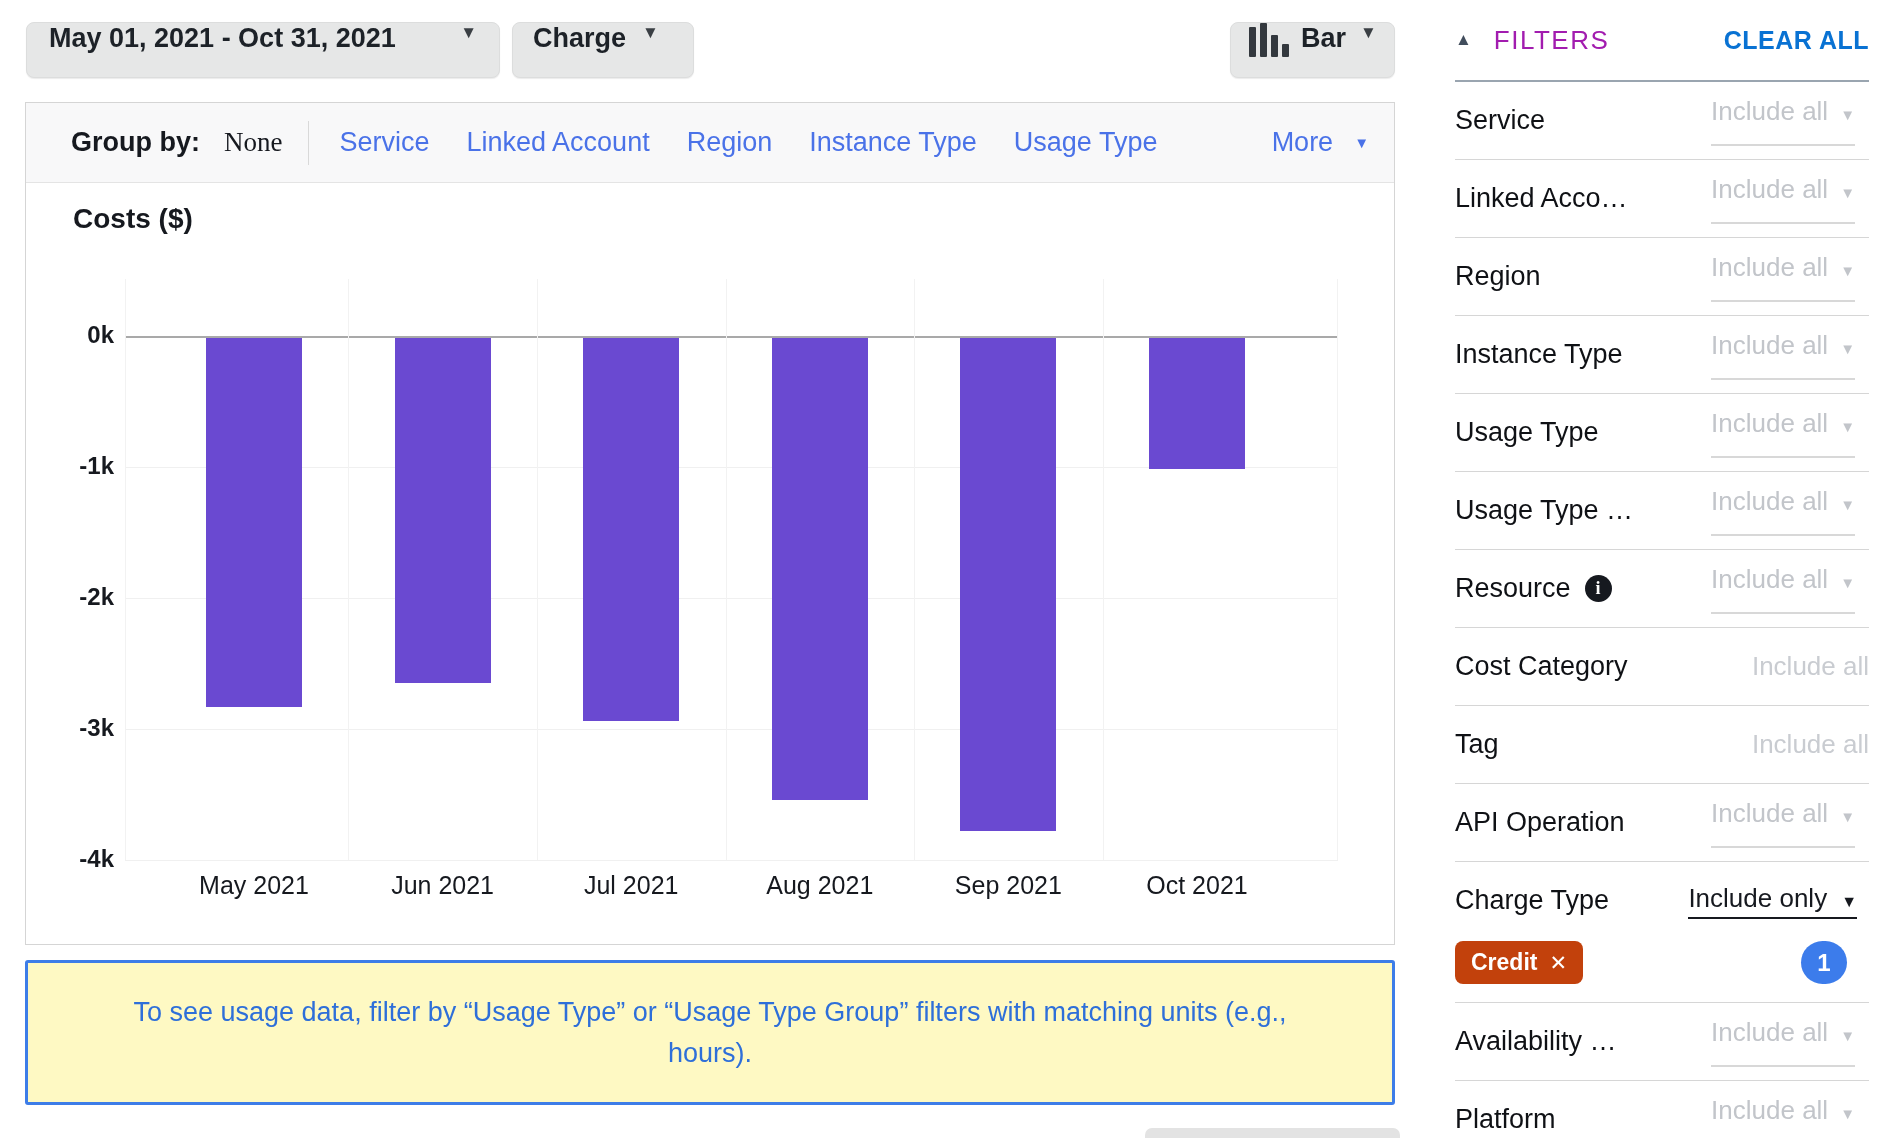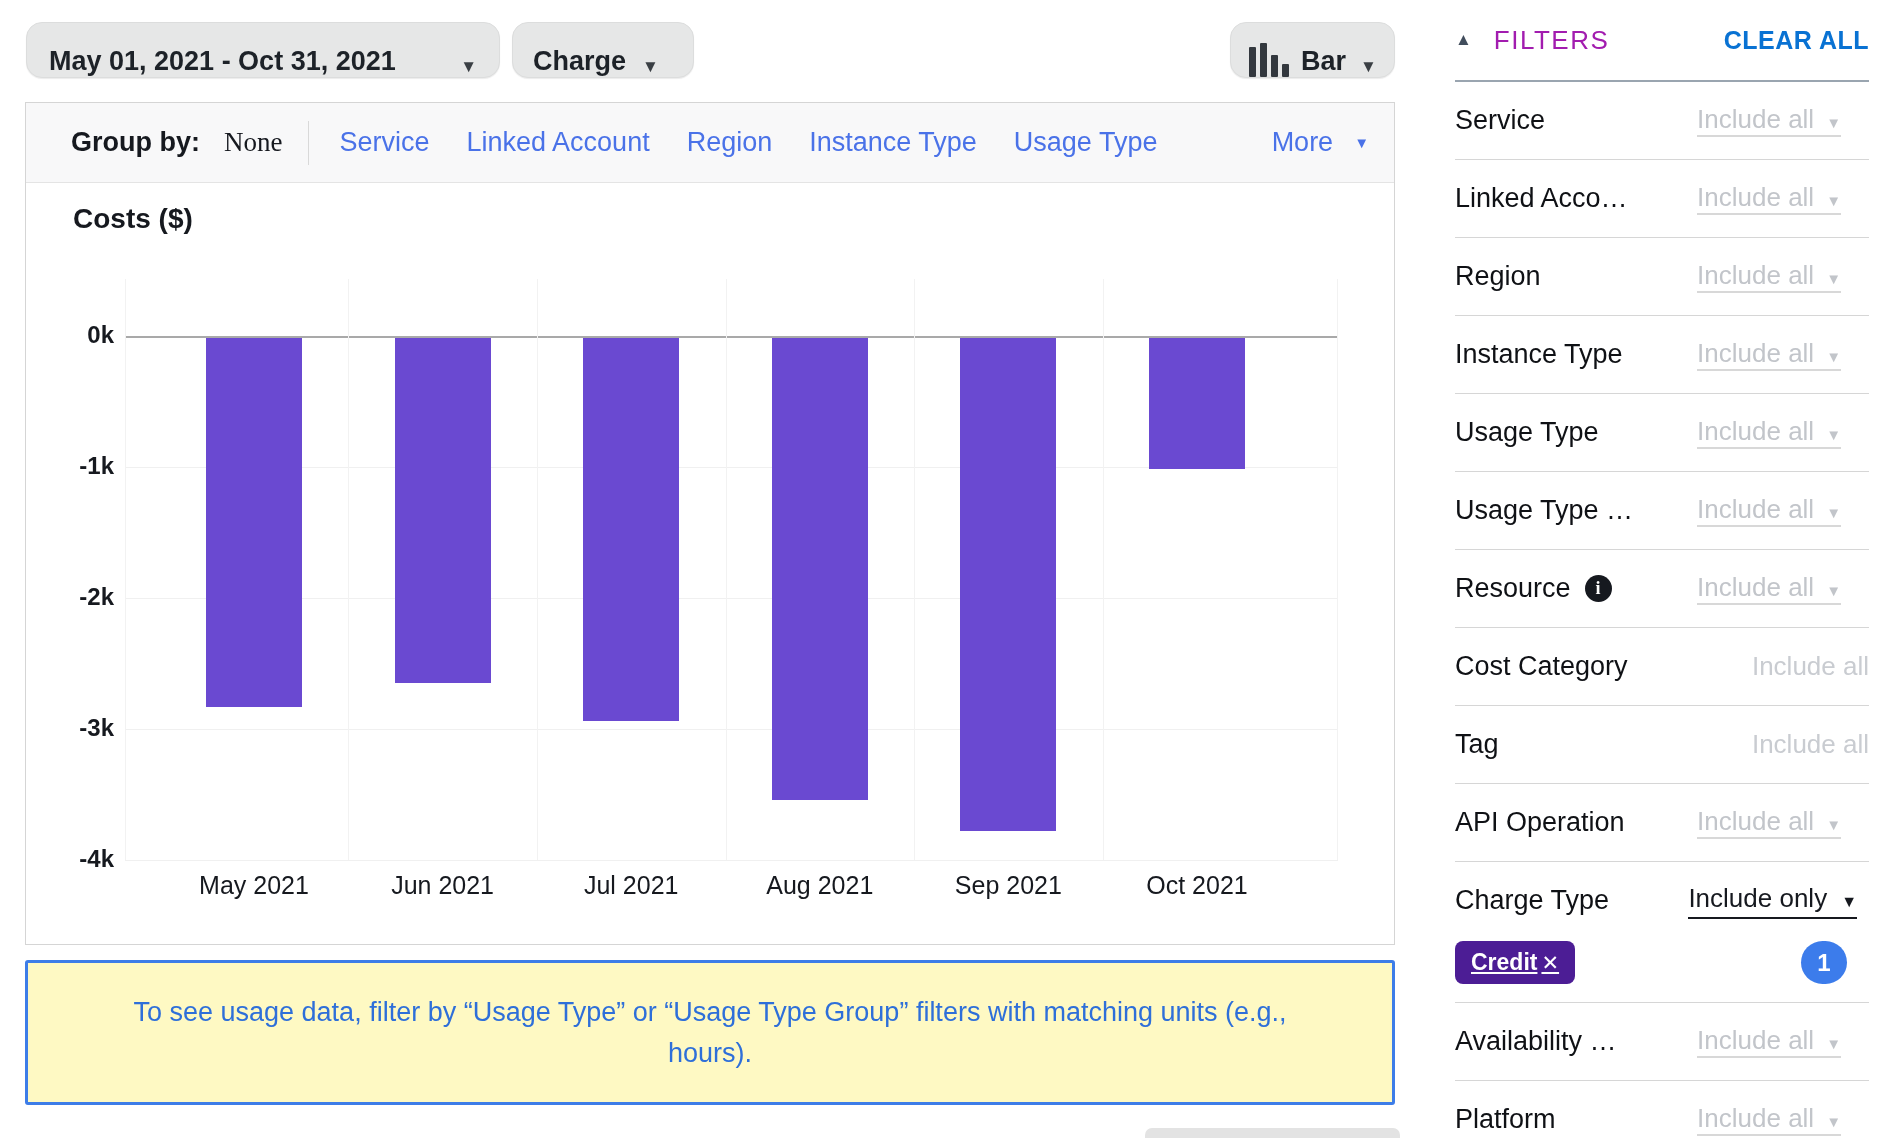--- a/index.html
+++ b/index.html
@@ -1,21 +1,21 @@
 <!DOCTYPE html>
 <html><head>
 <meta charset="utf-8">
 <style>
   * { margin:0; padding:0; box-sizing:border-box; }
   html,body { width:1894px; height:1138px; overflow:hidden; background:#ffffff;
               font-family:"Liberation Sans","DejaVu Sans",sans-serif; color:#16191f; }
 
   
   .gbtn { position:absolute; top:22px; height:56px; background:#e6e7e7; border:1px solid #dcdddd;
-          border-radius:16px; display:flex; align-items:flex-end; font-weight:bold; font-size:27px;
+          border-radius:8px; display:flex; align-items:flex-start; font-weight:bold; font-size:27px;
           color:#1d2228; cursor:pointer; box-shadow:0 1px 1px rgba(0,0,0,0.08); }
   .gbtn .caret { font-size:17px; color:#3a3f44; margin-left:auto; }
   #btn-daterange { left:26px; width:474px; padding:0 22px; }
   #btn-granularity { left:512px; width:182px; padding:0 20px; }
   #btn-granularity .caret { margin-left:16px; }
   #btn-charttype { left:1230px; width:165px; padding:0 18px; }
   #btn-charttype .caret { margin-left:14px; }
   .baricon { display:flex; align-items:flex-end; gap:4px; height:34px; margin-right:12px; }
   .baricon i { display:block; width:7px; background:#33383e; border-radius:1px; }
 
@@ -66,30 +66,30 @@
                cursor:pointer; letter-spacing:0.5px; }
   #filters-hr { height:2px; background:#9aa5b0; }
   .frow { border-bottom:1px solid #d6d6d6; }
   .frow-main { height:77px; display:flex; align-items:center; }
   .flabel { font-size:27px; color:#0f1115; display:flex; align-items:center; gap:14px; }
   .info-icon { width:27px; height:27px; border-radius:50%; background:#16191f; color:#fff;
                font-size:18px; font-weight:bold; display:inline-flex; align-items:center;
                justify-content:center; font-family:"Liberation Serif","DejaVu Serif",serif; }
   .fctrl { margin-left:auto; }
   .fctrl.dropdown { font-size:26px; color:#c2c5ca; border-bottom:2px solid #d8d8d8;
-                    padding-bottom:0; cursor:pointer; margin-right:28px; }
+                    padding-bottom:17px; cursor:pointer; margin-right:14px; }
   .fctrl.dropdown .caret { font-size:15px; color:#c2c5ca; margin-left:12px; }
   .fctrl.plain { font-size:26px; color:#c9ccd1; }
   .fctrl.active { font-size:26px; color:#16191f; border-bottom:2px solid #16191f;
                   padding-bottom:3px; cursor:pointer; margin-right:12px; }
   .fctrl.active .caret { font-size:16px; color:#16191f; margin-left:14px; }
   .chips-row { display:flex; align-items:center; padding:2px 10px 18px 0; }
-  .chip { background:#4c1d95; color:#ffffff; border-radius:8px; height:43px; padding:0 16px;
-          display:inline-flex; align-items:center; gap:4px; font-size:23px; font-weight:bold;
-          cursor:pointer;text-decoration:underline; }
+  .chip { background:#c2410c; color:#ffffff; border-radius:8px; height:43px; padding:0 16px;
+          display:inline-flex; align-items:center; gap:12px; font-size:23px; font-weight:bold;
+          cursor:pointer; }
   .chip .x { font-size:21px; cursor:pointer; }
   .count-badge { margin-left:auto; margin-right:12px; background:#3c7ceb; color:#fff;
                  min-width:46px; height:43px; border-radius:22px; display:flex;
                  align-items:center; justify-content:center; font-size:24px; font-weight:bold; }
 </style>
 </head>
 <body>
 
 <div class="gbtn" id="btn-daterange">
   <span>May 01, 2021 - Oct 31, 2021</span>

